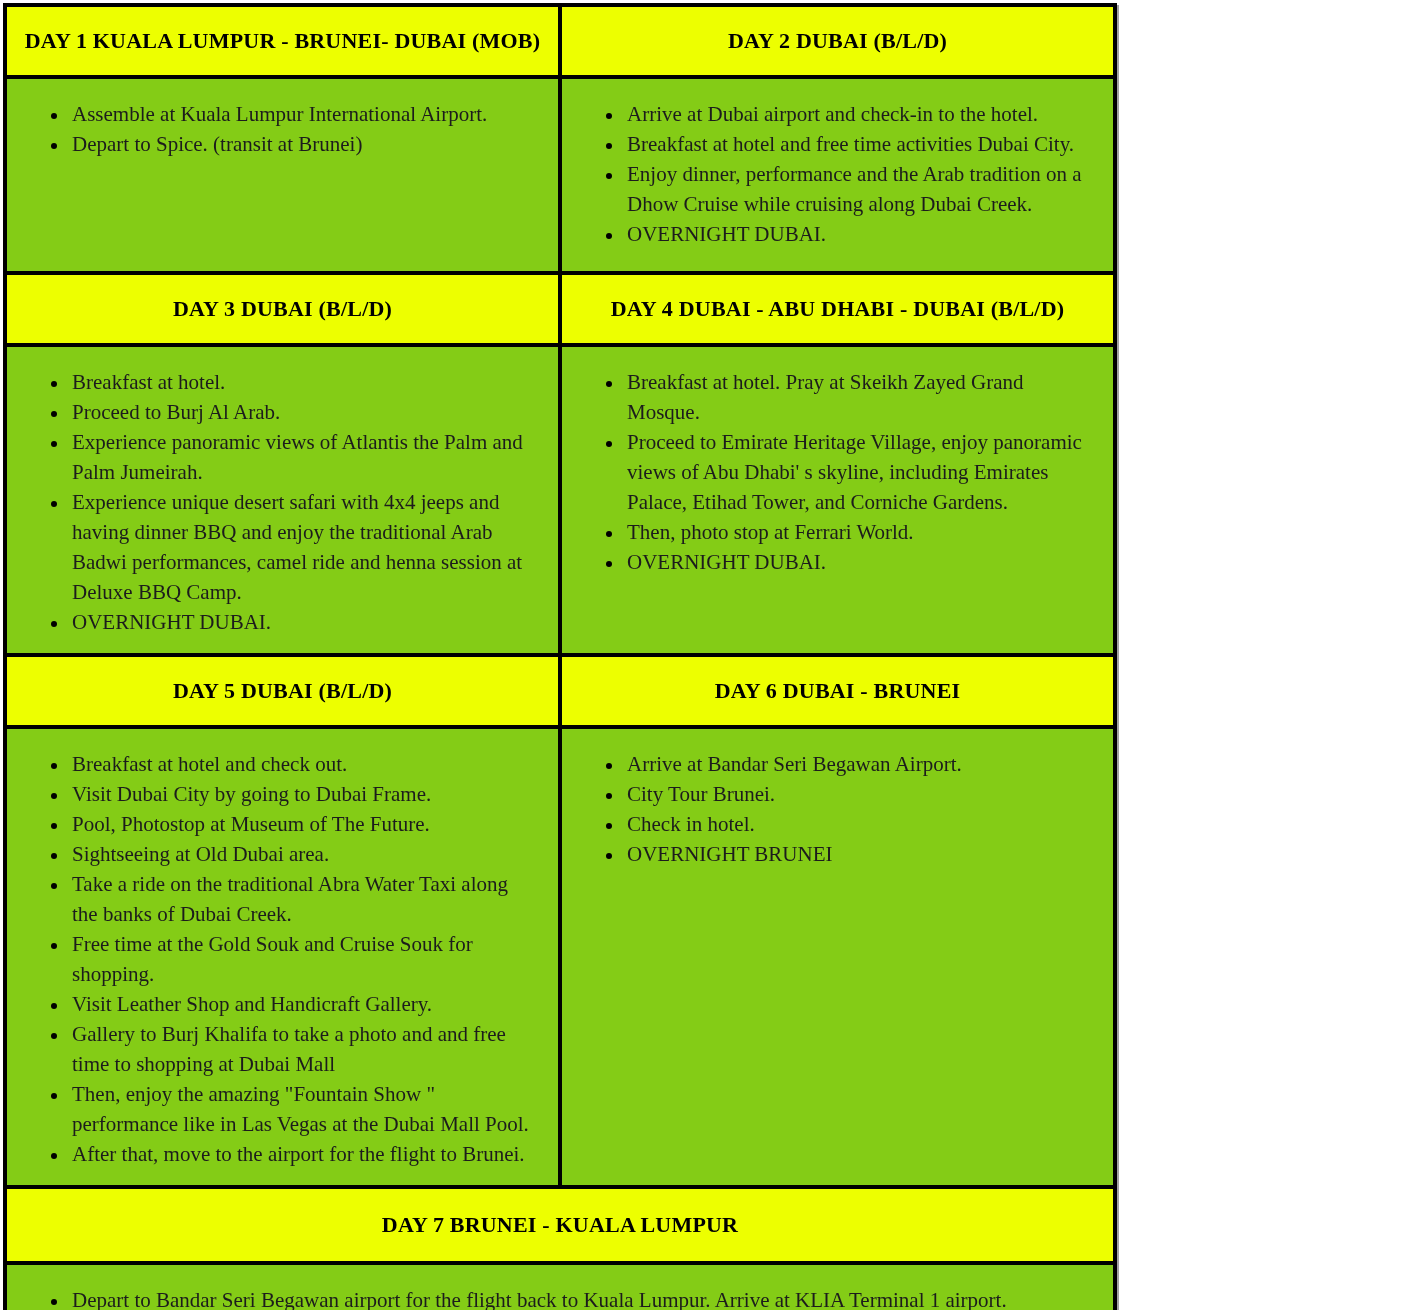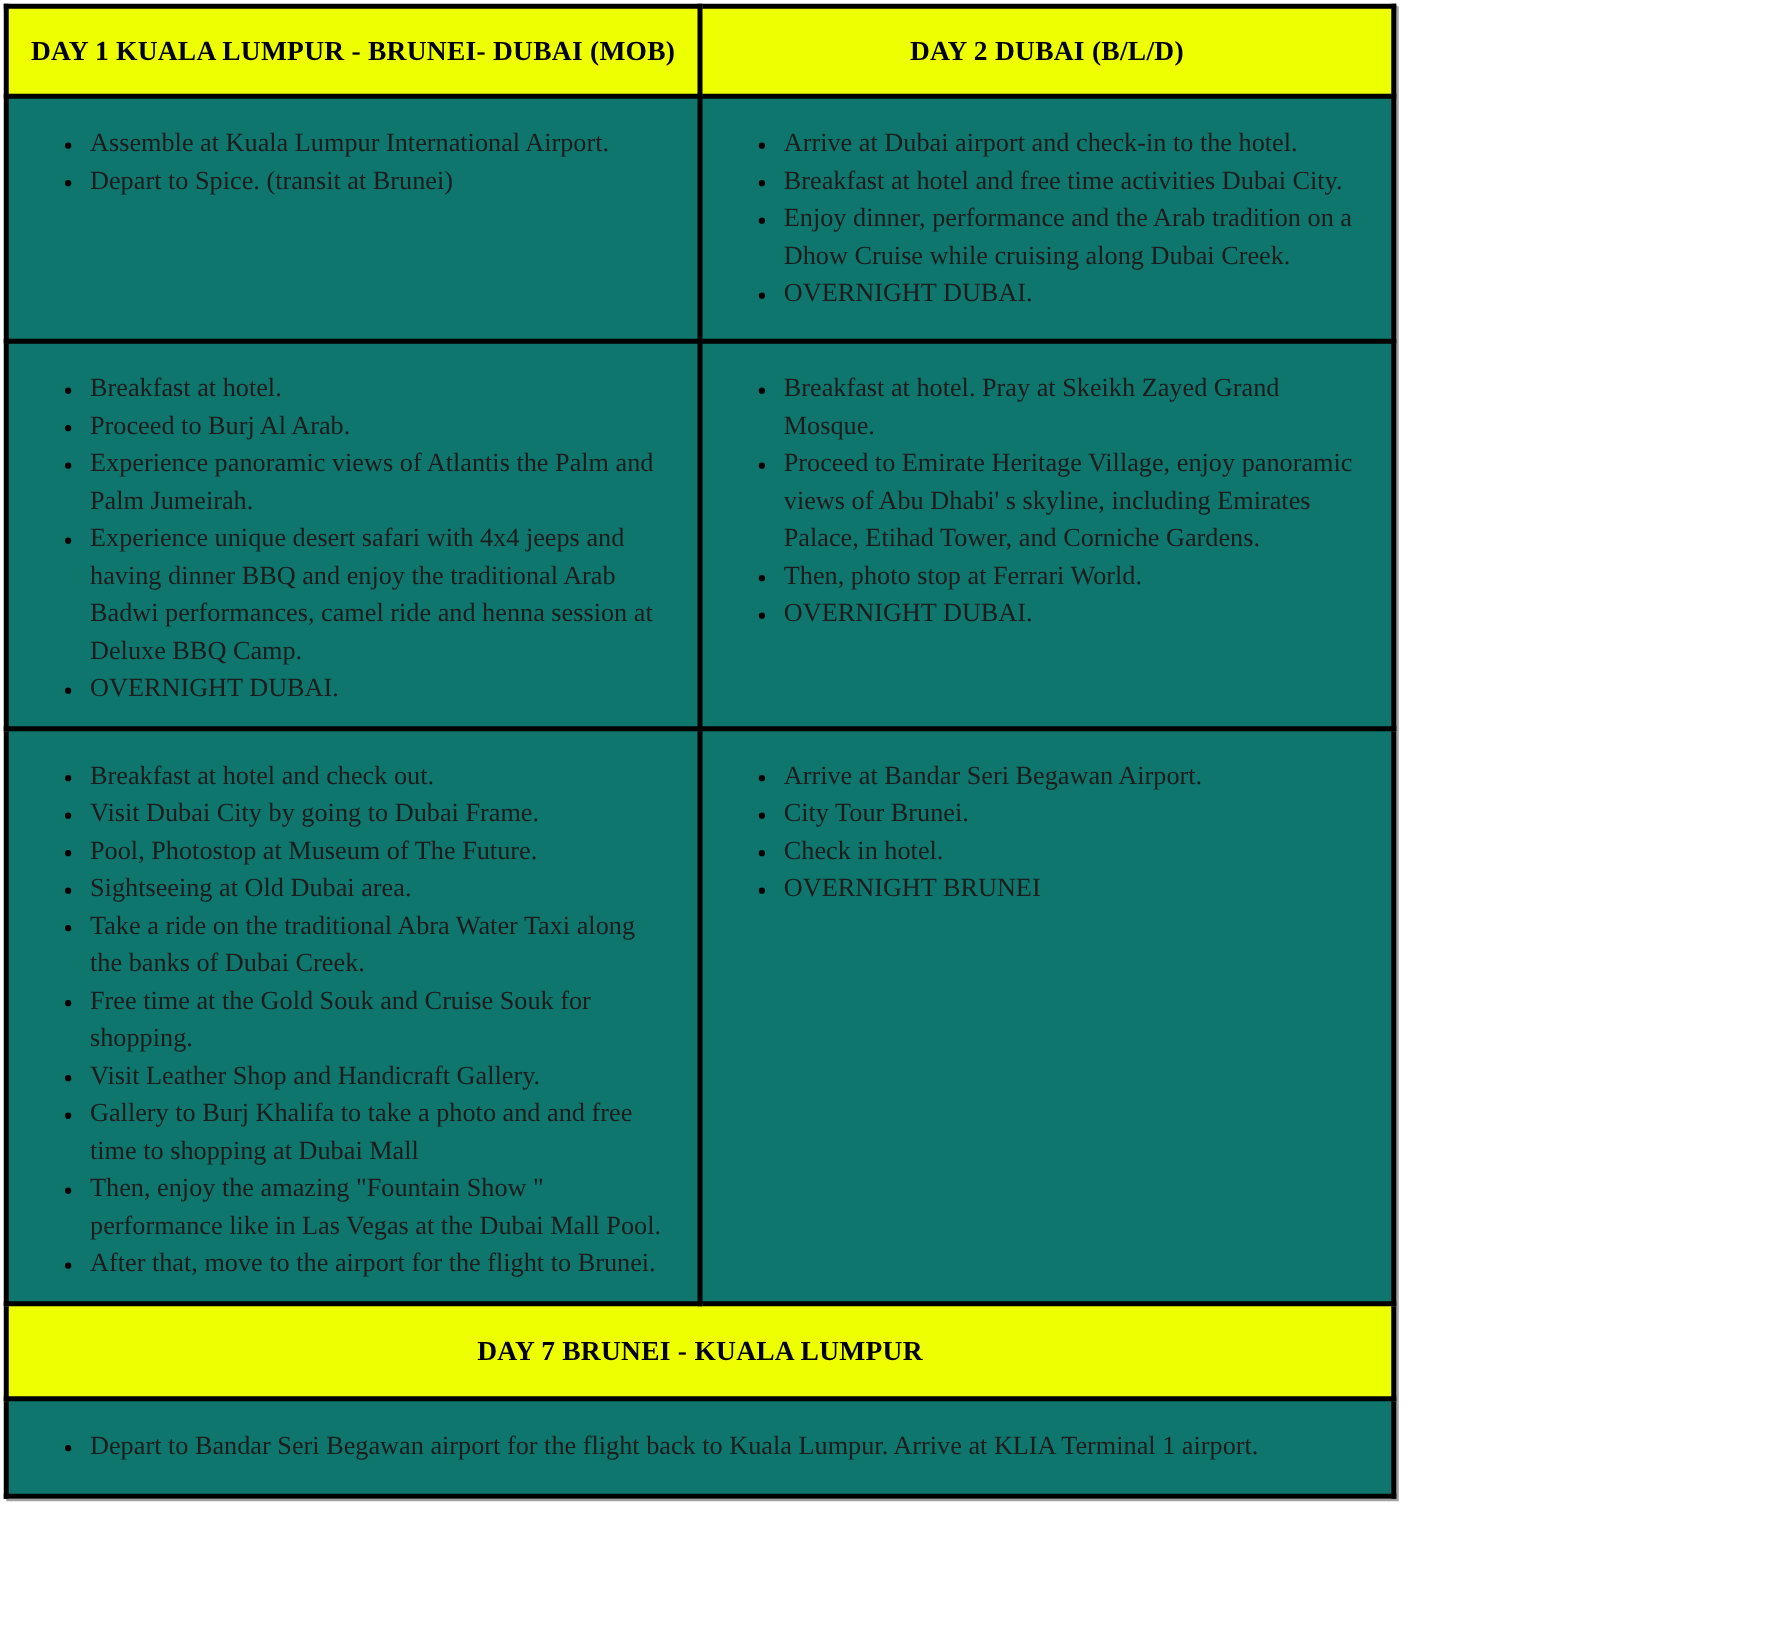--- a/index.html
+++ b/index.html
@@ -32,21 +32,21 @@
     background:var(--header-bg);
     color:var(--header-text);
     font-weight:bold;
     font-size:22px;
     letter-spacing:.2px;
     text-align:center;
     vertical-align:middle;
     padding:0 10px;
   }
   td.cell{
-    background:#0f766e;
+    background:#84cc16;
     vertical-align:top;
     padding:20px 26px 16px 20px;
   }
   tr.r-hdr td{height:72px;}
   tr.r-hdr7 td{height:76px;}
   tr.r-body1 td{height:196px;}
   tr.r-body2 td{height:284px;}
   tr.r-body3 td{height:424px;}
   tr.r-body4 td{height:78px;}
   ul.acts{
@@ -87,20 +87,24 @@
       <td class="cell">
         <ul class="acts">
           <li>Arrive at Dubai airport and check-in to the hotel.</li>
           <li>Breakfast at hotel and free time activities Dubai City.</li>
           <li>Enjoy dinner, performance and the Arab tradition on a Dhow Cruise while cruising along Dubai Creek.</li>
           <li>OVERNIGHT DUBAI.</li>
         </ul>
       </td>
     </tr>
 
+    <tr class="r-hdr">
+      <td class="hdr">DAY 3 DUBAI (B/L/D)</td>
+      <td class="hdr">DAY 4 DUBAI - ABU DHABI - DUBAI (B/L/D)</td>
+    </tr>
 
     <tr class="r-body2">
       <td class="cell">
         <ul class="acts">
           <li>Breakfast at hotel.</li>
           <li>Proceed to Burj Al Arab.</li>
           <li>Experience panoramic views of Atlantis the Palm and Palm Jumeirah.</li>
           <li>Experience unique desert safari with 4x4 jeeps and having dinner BBQ and enjoy the traditional Arab Badwi performances, camel ride and henna session at Deluxe BBQ Camp.</li>
           <li>OVERNIGHT DUBAI.</li>
         </ul>
@@ -108,20 +112,24 @@
       <td class="cell">
         <ul class="acts">
           <li>Breakfast at hotel. Pray at Skeikh Zayed Grand Mosque.</li>
           <li>Proceed to Emirate Heritage Village, enjoy panoramic views of Abu Dhabi' s skyline, including Emirates Palace, Etihad Tower, and Corniche Gardens.</li>
           <li>Then, photo stop at Ferrari World.</li>
           <li>OVERNIGHT DUBAI.</li>
         </ul>
       </td>
     </tr>
 
+    <tr class="r-hdr">
+      <td class="hdr">DAY 5 DUBAI (B/L/D)</td>
+      <td class="hdr">DAY 6 DUBAI - BRUNEI</td>
+    </tr>
 
     <tr class="r-body3">
       <td class="cell">
         <ul class="acts">
           <li>Breakfast at hotel and check out.</li>
           <li>Visit Dubai City by going to Dubai Frame.</li>
           <li>Pool, Photostop at Museum of The Future.</li>
           <li>Sightseeing at Old Dubai area.</li>
           <li>Take a ride on the traditional Abra Water Taxi along the banks of Dubai Creek.</li>
           <li>Free time at the Gold Souk and Cruise Souk for shopping.</li>

